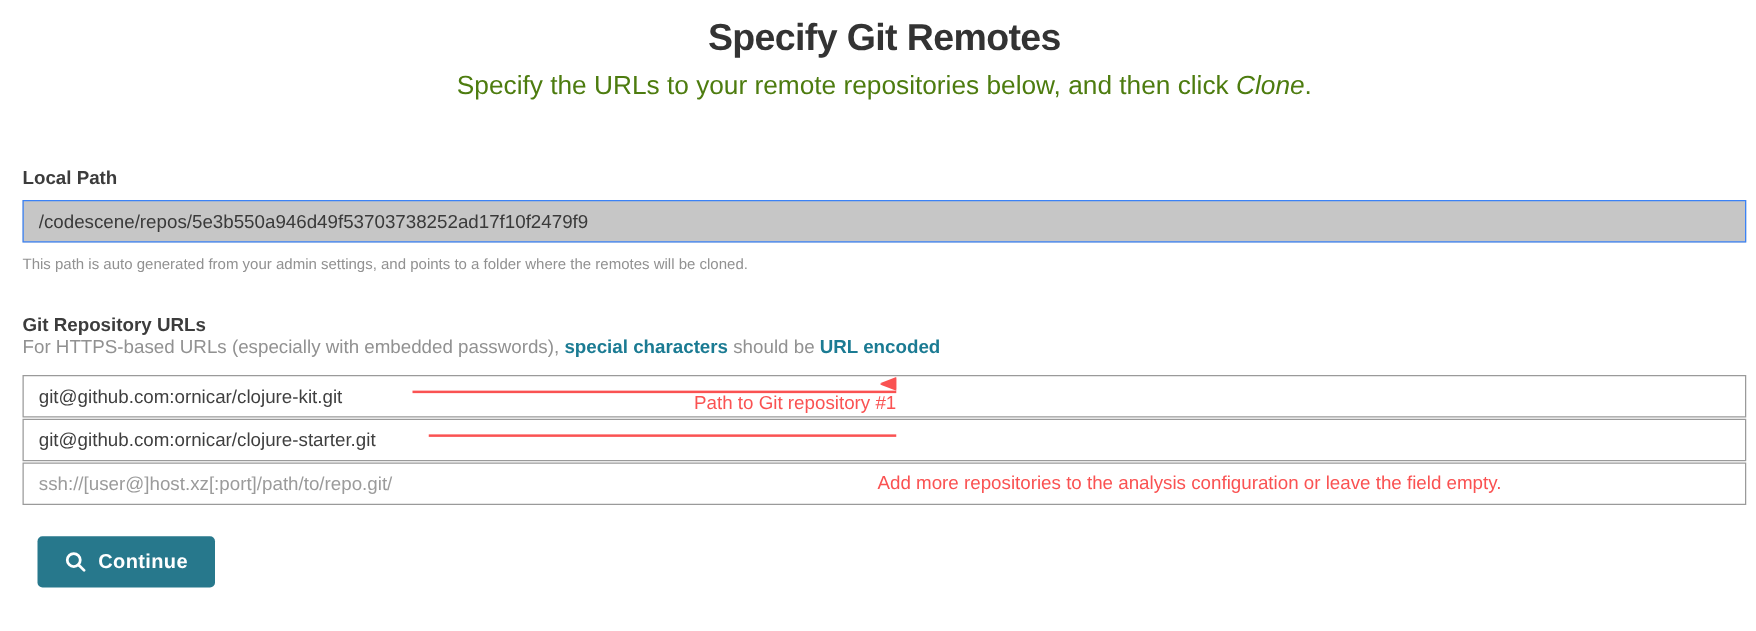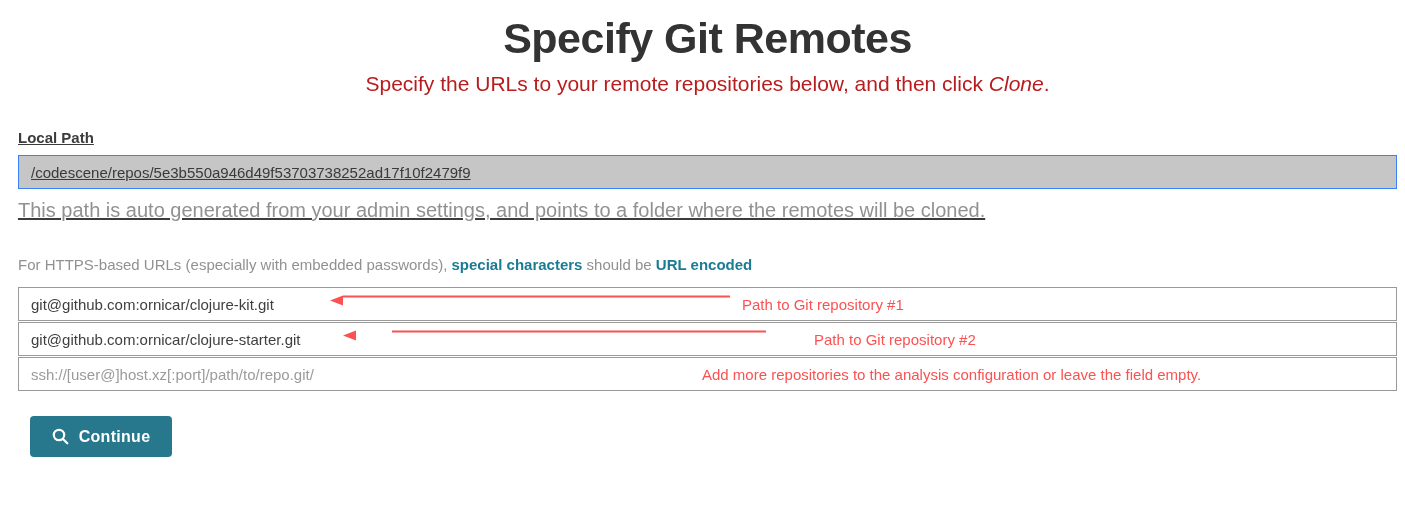--- a/index.html
+++ b/index.html
@@ -7,45 +7,45 @@
   body {
     font-family: "Liberation Sans", "DejaVu Sans", sans-serif;
     color: #3c3c3c;
     overflow: hidden;
   }
   .page { padding: 0 8px 0 18px; width: 1405px; }
 
   
   .header { text-align: center; padding-top: 14px; }
   .title {
-    font-size: 43px;
+    font-size: 30px;
     font-weight: 700;
     color: #333333;
     letter-spacing: -0.5px;
   }
   .subtitle {
     margin-top: 9px;
     font-size: 21px;
-    color: #b91c1c;
+    color: #4d7c0f;
   }
   .subtitle .italic { font-style: italic; }
 
   
   .field-label {
     font-size: 15px;
     font-weight: 700;
     color: #3c3c3c;
   }
   .help-text {
-    font-size: 20px;
+    font-size: 12px;
     color: #919191;
   }
 
   
-  .local-path-section { margin-top: 33px; text-decoration: underline; }
+  .local-path-section { margin-top: 53px; }
   .local-path-input {
     display: block;
     width: 100%;
     height: 34px;
     margin-top: 9px;
     background: #c6c6c6;
     border: 1px solid #3b82f6;
     padding: 0 12px;
     font-family: "Liberation Sans", "DejaVu Sans", sans-serif;
     font-size: 15px;
@@ -77,23 +77,24 @@
   }
   .repo-input::placeholder { color: #9b9b9b; opacity: 1; }
   .repo-section .help-text { margin-top: 11px; }
 
   
   .annotation {
     position: absolute;
     top: 50%;
     transform: translateY(-50%);
     display: flex;
-    align-items: flex-start;
+    align-items: flex-end;
     pointer-events: none;
     white-space: nowrap;
+    flex-direction: column;
   }
   .arrow-head {
     width: 0; height: 0;
     border-top: 5px solid transparent;
     border-bottom: 5px solid transparent;
     border-right: 13px solid #fa5252;
   }
   .arrow-line { height: 2px; background: #fa5252; }
   .annotation-text {
     margin-left: 12px;
@@ -134,20 +135,21 @@
     <div class="subtitle"><span>Specify the URLs to your remote repositories below, and then click </span><span class="italic">Clone</span><span>.</span></div>
   </div>
 
   <div class="local-path-section">
     <div class="field-label">Local Path</div>
     <input class="local-path-input" type="text" readonly="" disabled="" value="/codescene/repos/5e3b550a946d49f53703738252ad17f10f2479f9" style="">
     <div class="help-text">This path is auto generated from your admin settings, and points to a folder where the remotes will be cloned.</div>
   </div>
 
   <div class="repo-section">
+    <div class="field-label">Git Repository URLs</div>
     <div class="repo-hint"><span>For HTTPS-based URLs (especially with embedded passwords), </span><a>special characters</a><span> should be </span><a>URL encoded</a></div>
 
     <div class="repo-rows">
 
       <div class="repo-row">
         <input class="repo-input" type="text" value="git@github.com:ornicar/clojure-kit.git" style="">
         <div class="annotation" style="left: 312px;">
           <span class="arrow-head"></span>
           <span class="arrow-line" style="width: 387px;"></span>
           <span class="annotation-text">Path to Git repository #1</span>

